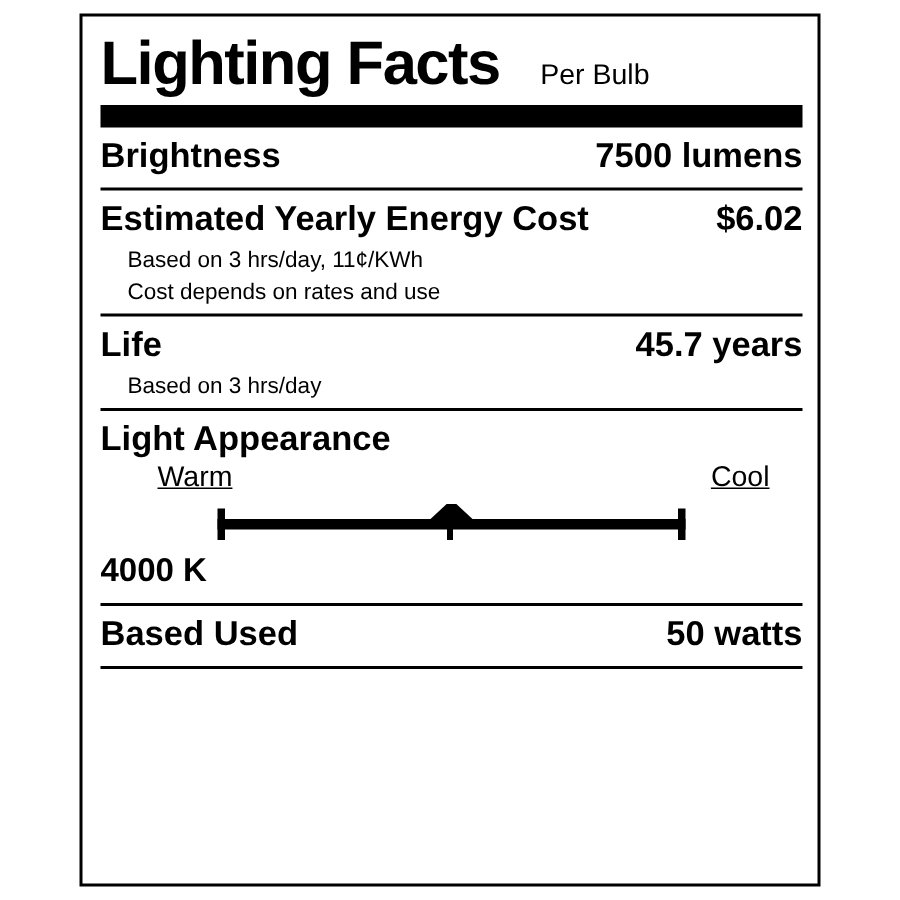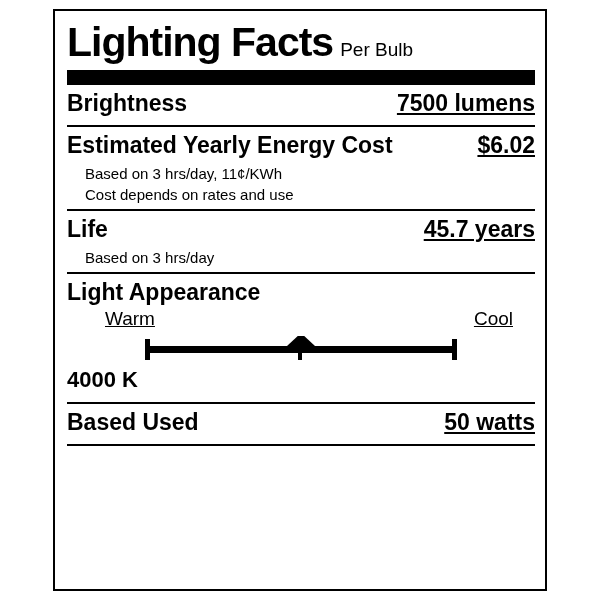--- a/index.html
+++ b/index.html
@@ -31,20 +31,21 @@
     left: 12px;
     top: 10px;
     width: 468px;
   }
 
   
   .title-row {
     display: flex;
     align-items: baseline;
     padding: 0 0 2px 0;
+    gap: 20px;
   }
   .title-main {
     font-size: 41px;
     font-weight: bold;
     letter-spacing: -1px;
     line-height: 1.05;
   }
   .title-sub {
     font-size: 19px;
     margin-left: 7px;
@@ -67,21 +68,21 @@
 
   .row {
     display: flex;
     justify-content: space-between;
     align-items: center;
     font-size: 23px;
     font-weight: bold;
     padding: 5px 0 5px 0;
   }
   .row .left { white-space: nowrap; }
-  .row .right { white-space: nowrap; text-decoration: underline; }
+  .row .right { white-space: nowrap; }
 
   .subrow {
     font-size: 15px;
     font-weight: normal;
     padding: 1px 0 3px 18px;
   }
 
   .section { padding-bottom: 3px; }
 
   

